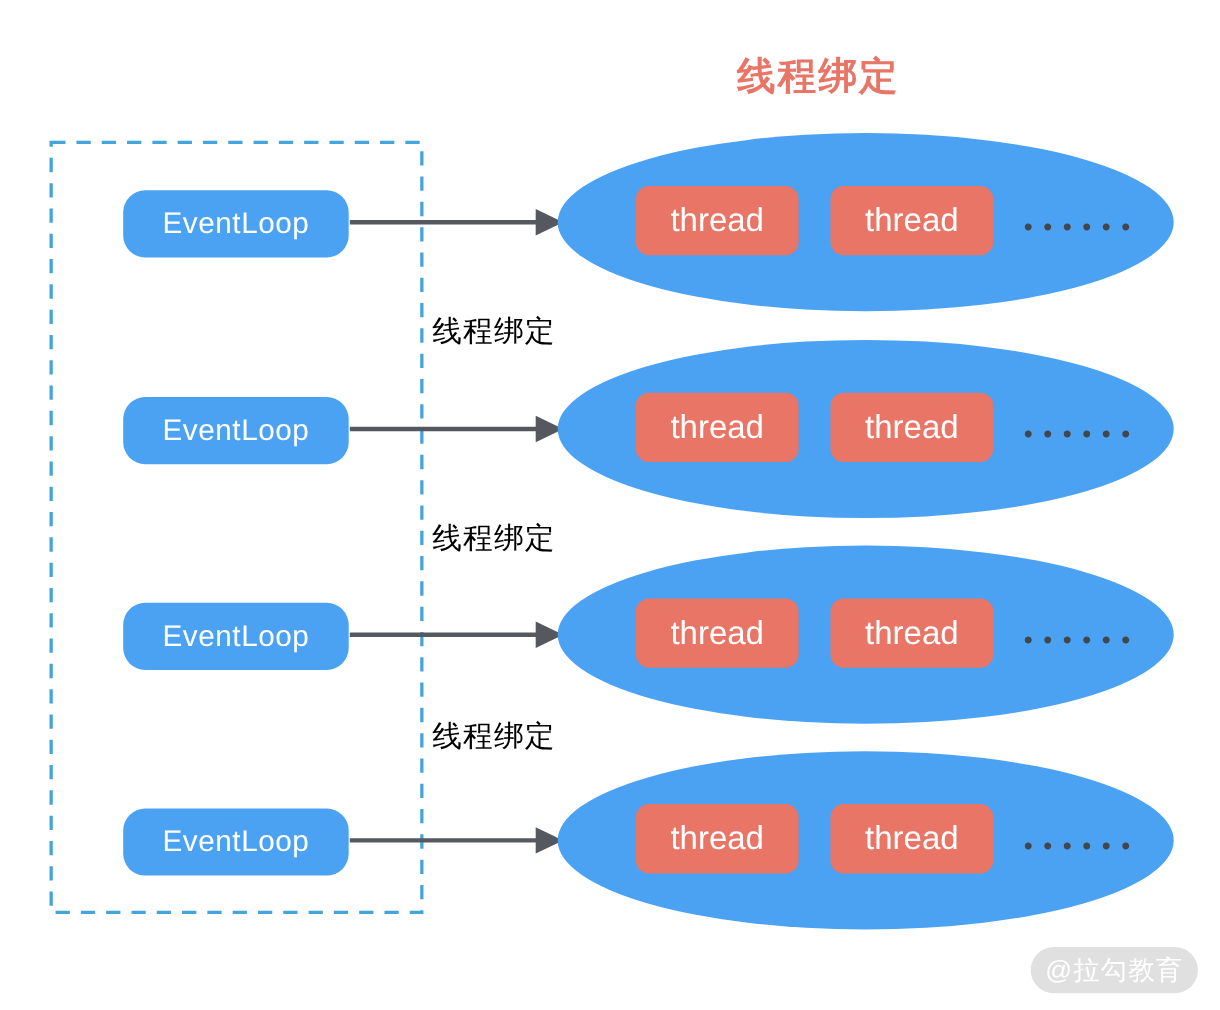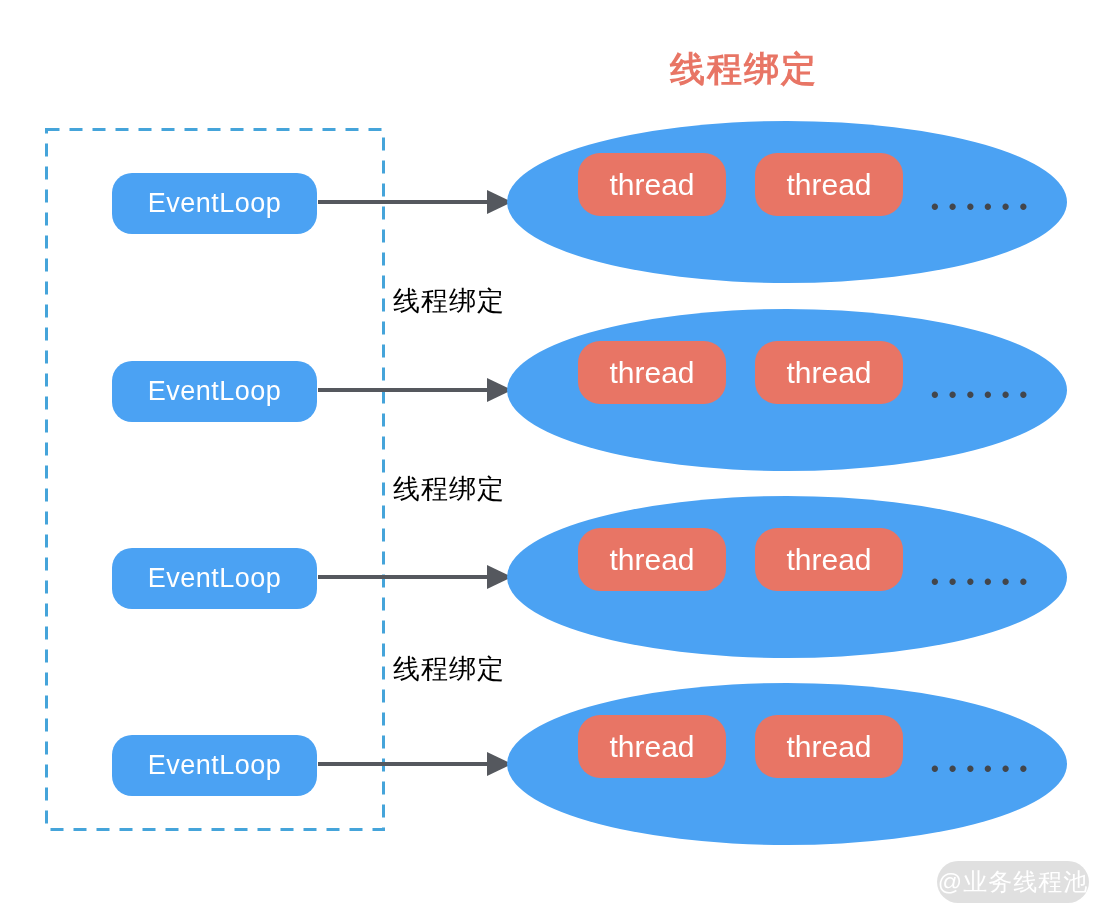--- a/index.html
+++ b/index.html
@@ -14,22 +14,22 @@
   .eventloop-box{
     position:absolute;left:112px;width:205px;height:61px;background:#4BA2F3;
     border-radius:20px;display:flex;align-items:center;justify-content:center;
   }
   .eventloop-box span{color:#ffffff;font-size:27px;font-weight:500;letter-spacing:0.5px;}
   .pool-ellipse{
     position:absolute;left:507px;width:560px;height:162px;background:#4BA2F3;
     border-radius:50%;
   }
   .thread-box{
-    position:absolute;top:32px;width:148px;height:63px;background:#E87565;
-    border-radius:22px;display:flex;align-items:center;justify-content:center;
+    position:absolute;top:48px;width:148px;height:63px;background:#E87565;
+    border-radius:12px;display:flex;align-items:center;justify-content:center;
     color:#ffffff;font-size:30px;font-weight:500;
   }
   .thread-1{left:71px;}
   .thread-2{left:248px;}
   .dots{
     position:absolute;left:424px;top:86px;color:#43464B;font-size:22px;
     letter-spacing:10px;line-height:0;white-space:nowrap;font-weight:bold;
   }
   .bind-label{
     position:absolute;left:393px;color:#000000;font-size:27px;font-weight:500;
@@ -103,15 +103,15 @@
 
   <div class="eventloop-box" style="top:735px">
     <span>EventLoop</span>
   </div>
   <div class="pool-ellipse" style="top:683px">
     <div class="thread-box thread-1">thread</div>
     <div class="thread-box thread-2">thread</div>
     <div class="dots">••••••</div>
   </div>
 
-  <div class="watermark">@业务线程池</div>
+  <div class="watermark">@拉勾教育</div>
 
 </div>
 
 </body></html>

